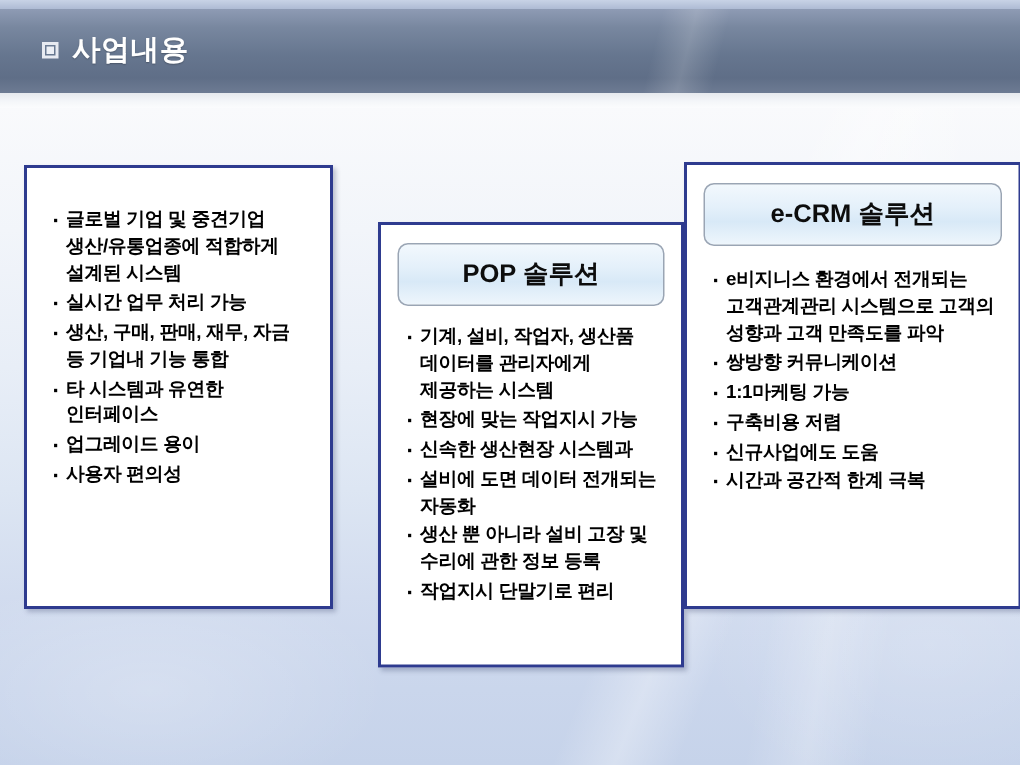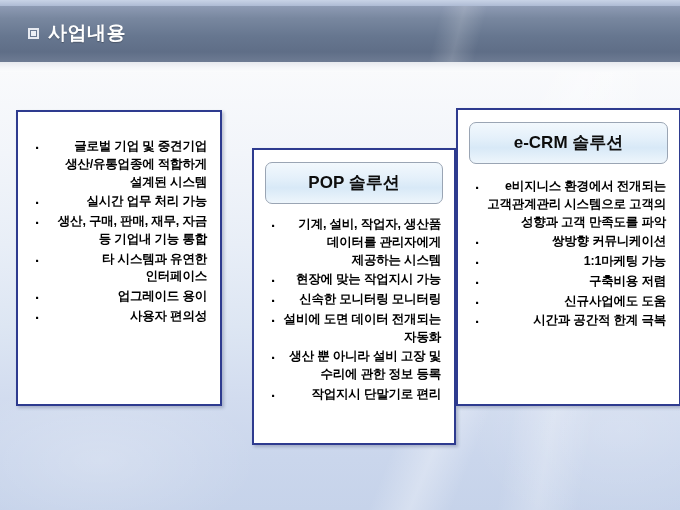--- a/index.html
+++ b/index.html
@@ -171,21 +171,20 @@
     line-height: 1;
     padding: 11px 4px 12px 4px;
     box-sizing: border-box;
     white-space: nowrap;
   }
 
   .bullet-list {
     list-style: none;
     margin: 14px 0 0 0;
     padding: 0 2px 0 6px;
-    text-align: right;
   }
   .bullet-list li {
     position: relative;
     color: #000000;
     font-size: 12.5px;
     font-weight: bold;
     line-height: 1.42;
     padding-left: 9px;
     margin-bottom: 2px;
     letter-spacing: -0.2px;
@@ -238,21 +237,21 @@
       </ul>
     </div>
   </div>
 
   <div class="panel" id="panel-pop">
     <div class="panel-inner">
       <div class="panel-title">POP 솔루션</div>
       <ul class="bullet-list">
         <li>기계, 설비, 작업자, 생산품 데이터를 관리자에게 제공하는 시스템</li>
         <li>현장에 맞는 작업지시 가능</li>
-        <li>신속한 모니터링 모니터링</li>
+        <li>신속한 생산현장 시스템과</li>
         <li>설비에 도면 데이터 전개되는 자동화</li>
         <li>생산 뿐 아니라 설비 고장 및 수리에 관한 정보 등록</li>
         <li>작업지시 단말기로 편리</li>
       </ul>
     </div>
   </div>
 
   <div class="panel" id="panel-ecrm">
     <div class="panel-inner">
       <div class="panel-title">e-CRM 솔루션</div>

